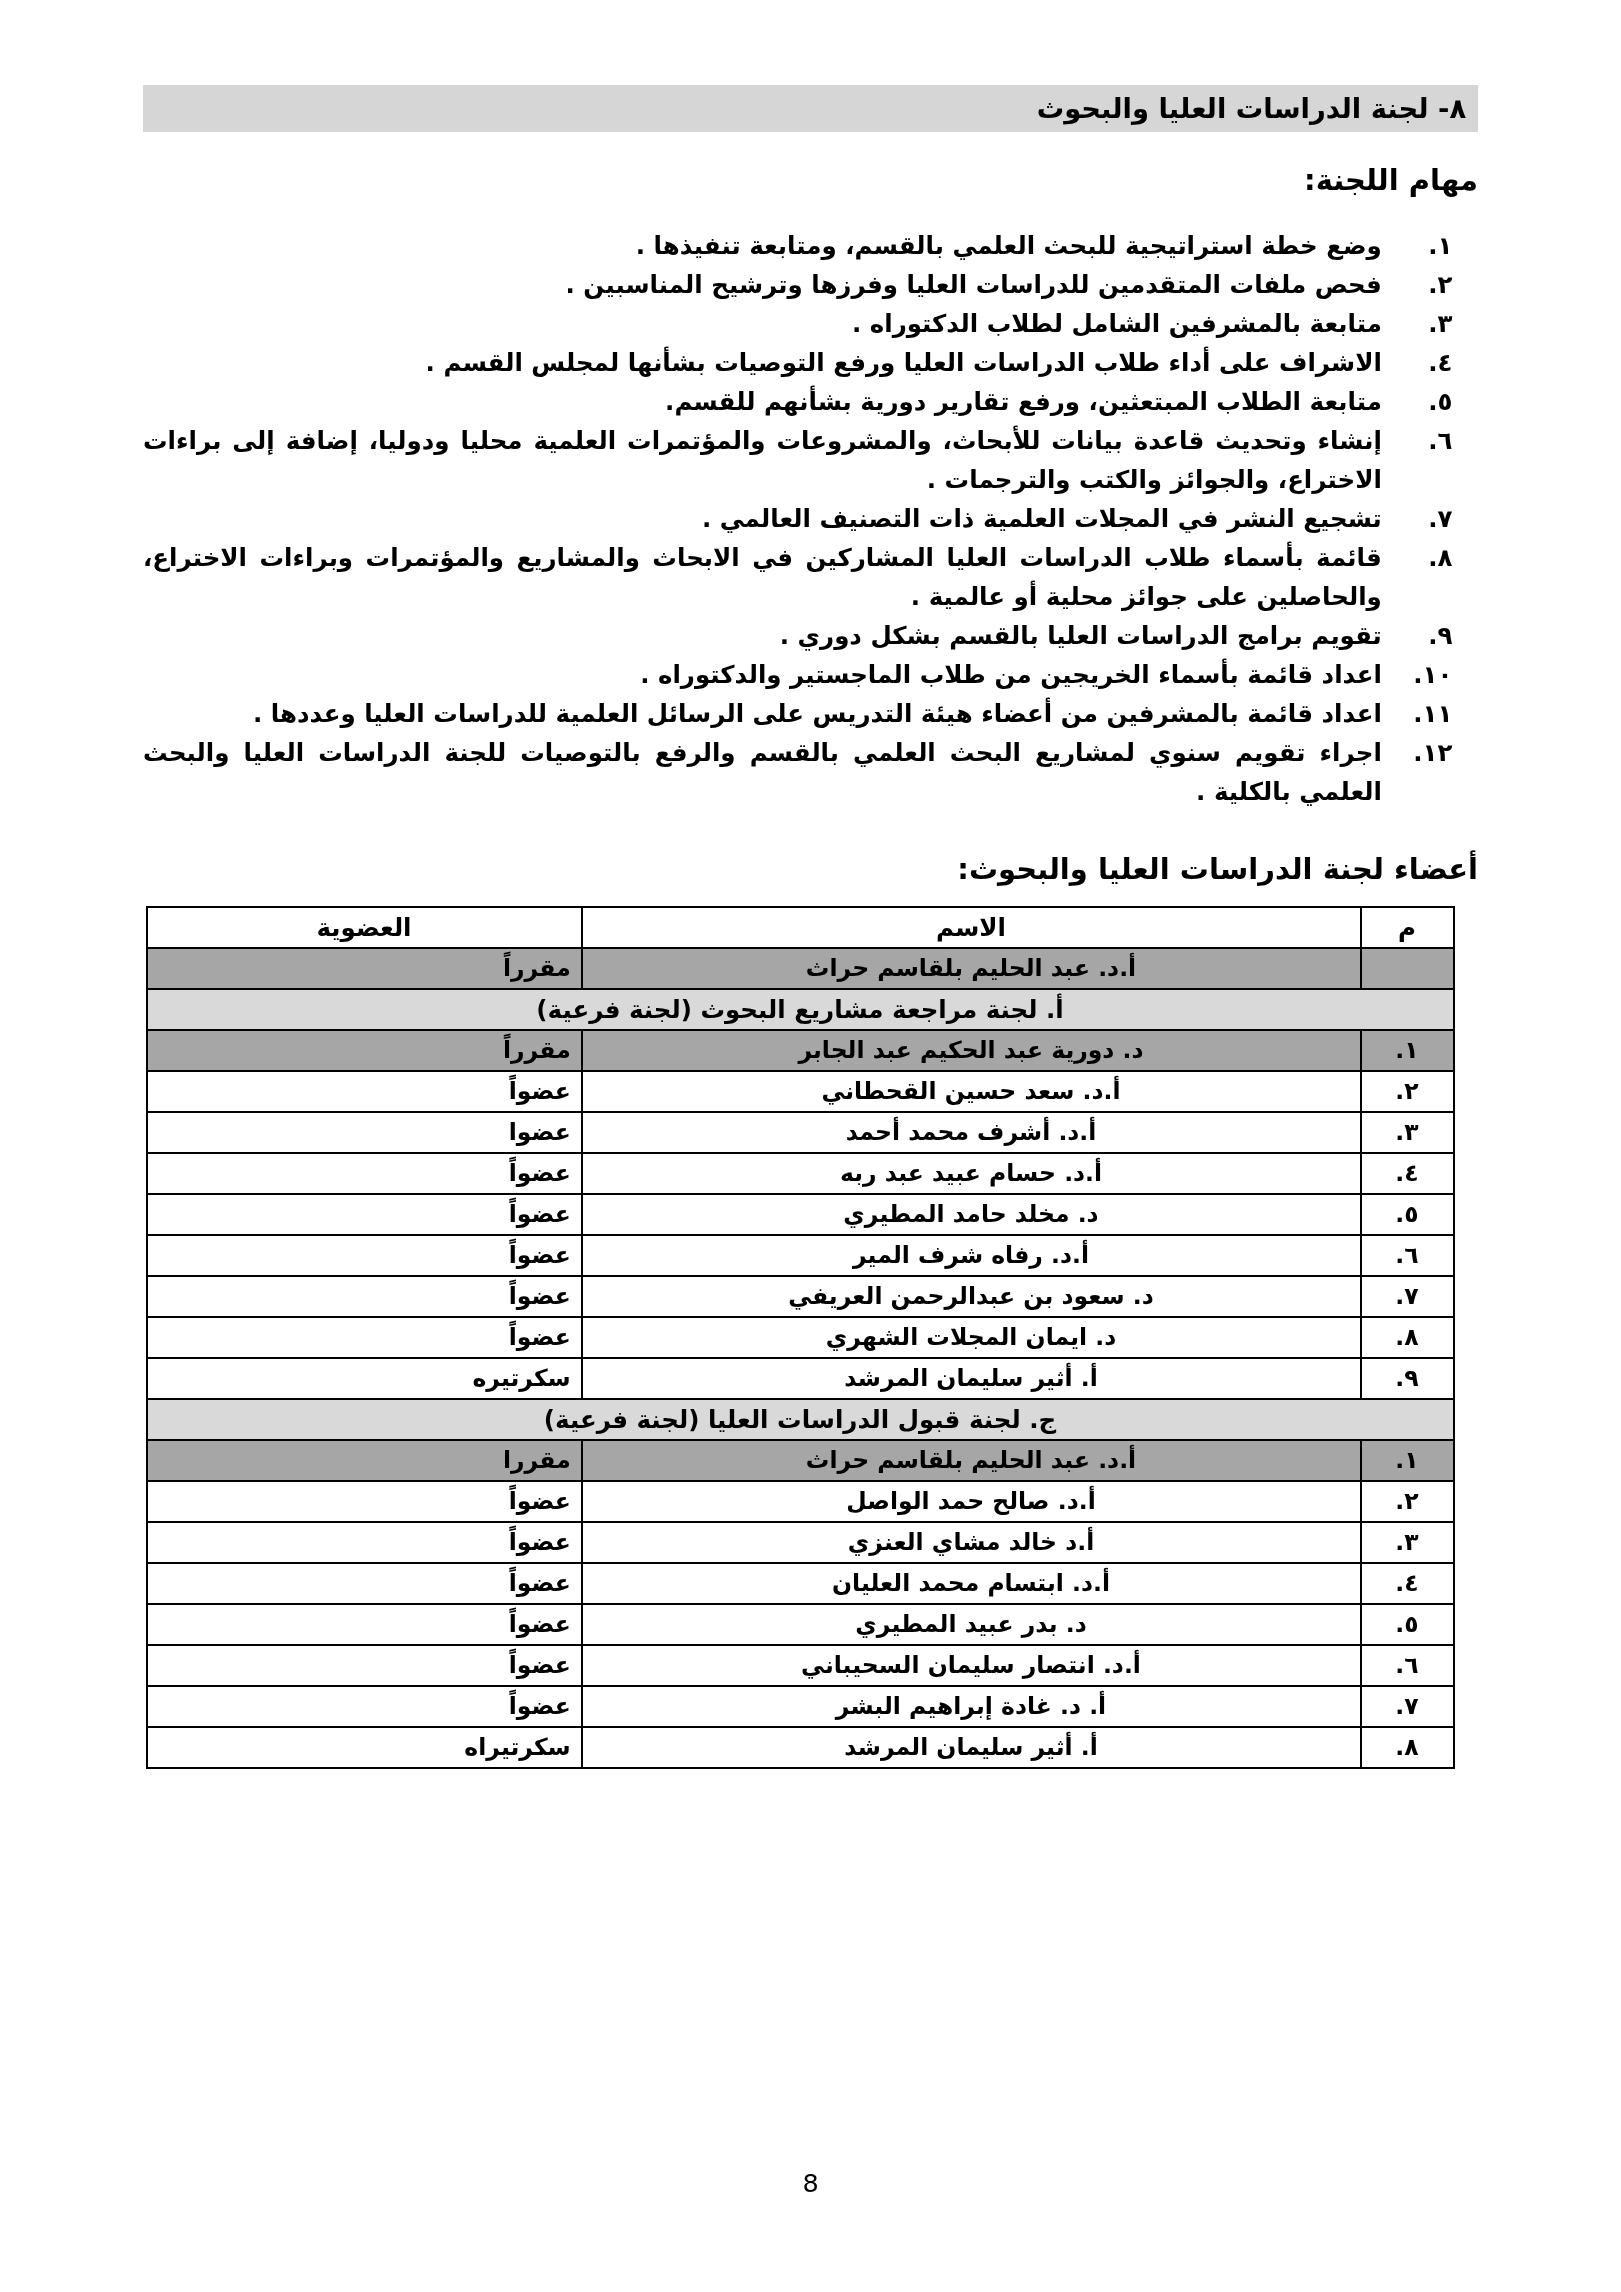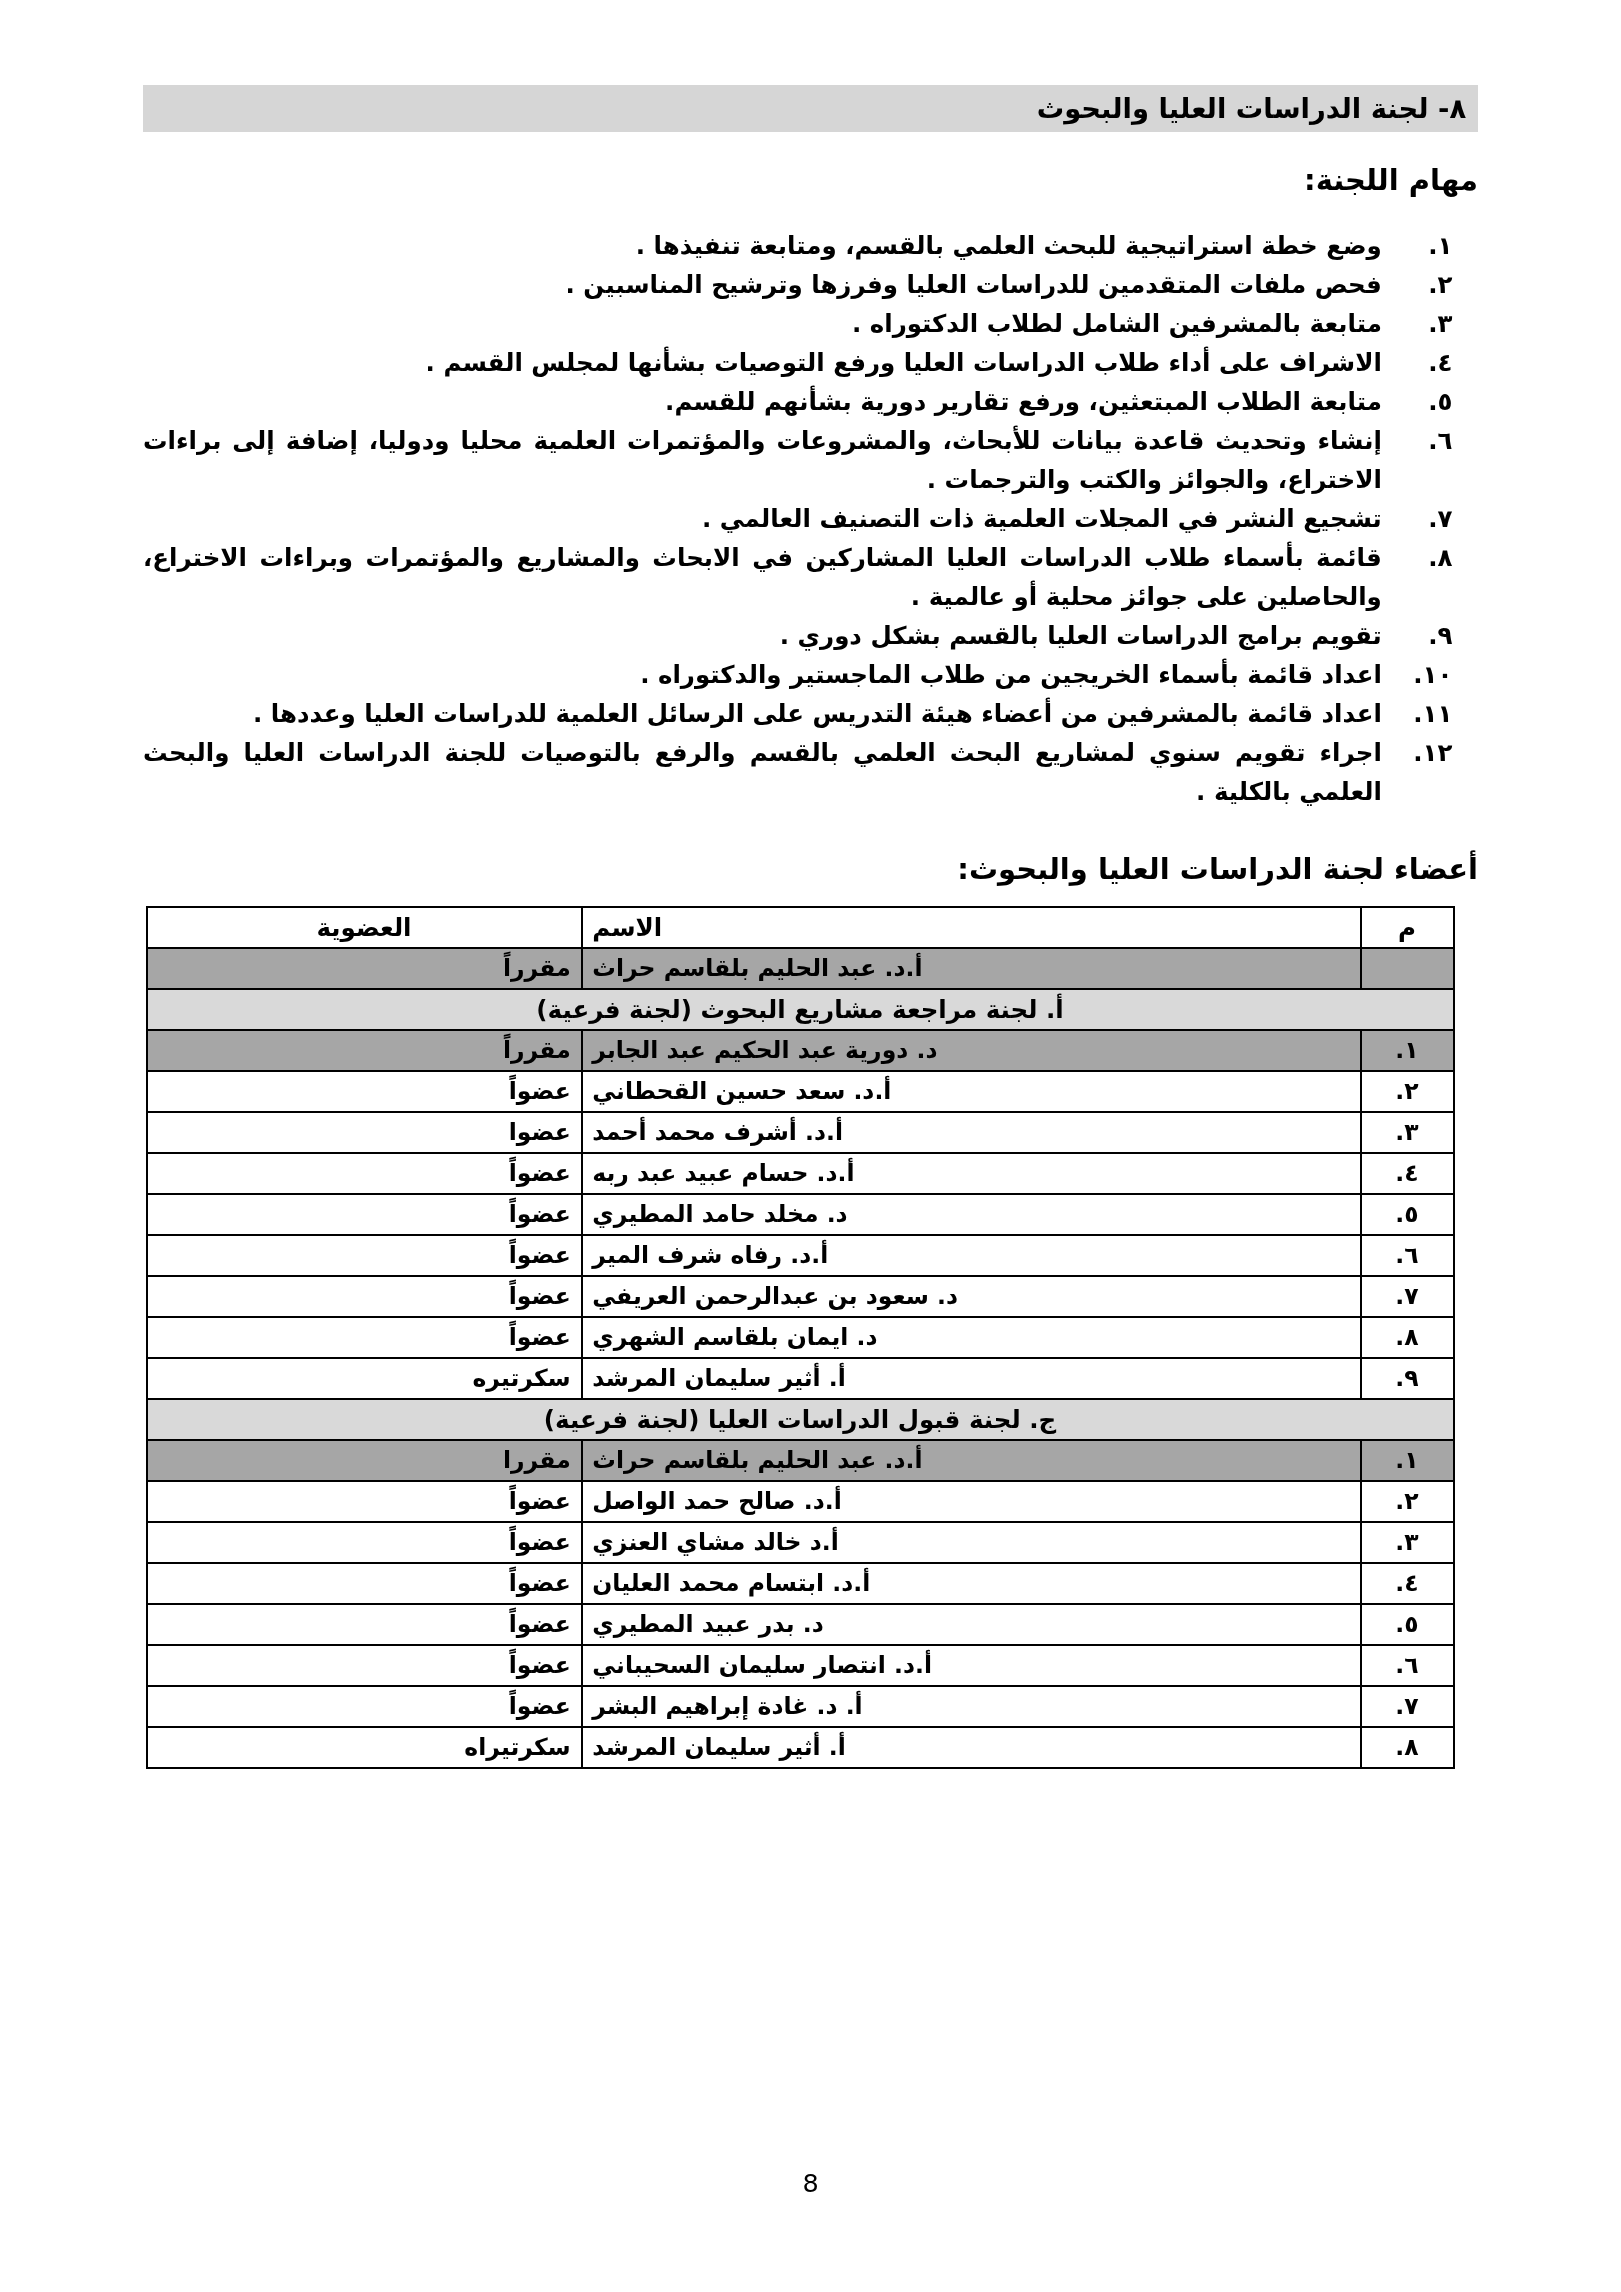--- a/index.html
+++ b/index.html
@@ -87,21 +87,21 @@
     vertical-align: middle;
     overflow: hidden;
     white-space: nowrap;
   }
   .members-table thead th {
     font-weight: 700;
     font-size: 24.5px;
     background: #ffffff;
   }
   .col-num  { text-align: center; padding: 0 3.9px; }
-  .col-name { text-align: left; }
+  .col-name { text-align: center; }
   .col-memb { }
   tr.highlight td { background: var(--highlight-row, #a6a6a6); }
   td.section-cell {
     background: var(--section-band, #d9d9d9);
     text-align: center;
     font-weight: 700;
     font-size: 24.5px;
   }
   
   .page-number {
@@ -244,21 +244,21 @@
             <td class="col-name">أ.د. رفاه شرف المير</td>
             <td class="col-memb">عضواً</td>
           </tr>
           <tr>
             <td class="col-num">٧.</td>
             <td class="col-name">د. سعود بن عبدالرحمن العريفي</td>
             <td class="col-memb">عضواً</td>
           </tr>
           <tr>
             <td class="col-num">٨.</td>
-            <td class="col-name">د. ايمان بلقاسم الشهري</td>
+            <td class="col-name">د. ايمان المجلات الشهري</td>
             <td class="col-memb">عضواً</td>
           </tr>
           <tr>
             <td class="col-num">٩.</td>
             <td class="col-name">أ. أثير سليمان المرشد</td>
             <td class="col-memb">سكرتيره</td>
           </tr>
           <tr>
             <td colspan="3" class="section-cell">ج. لجنة قبول الدراسات العليا (لجنة فرعية)</td>
           </tr>

